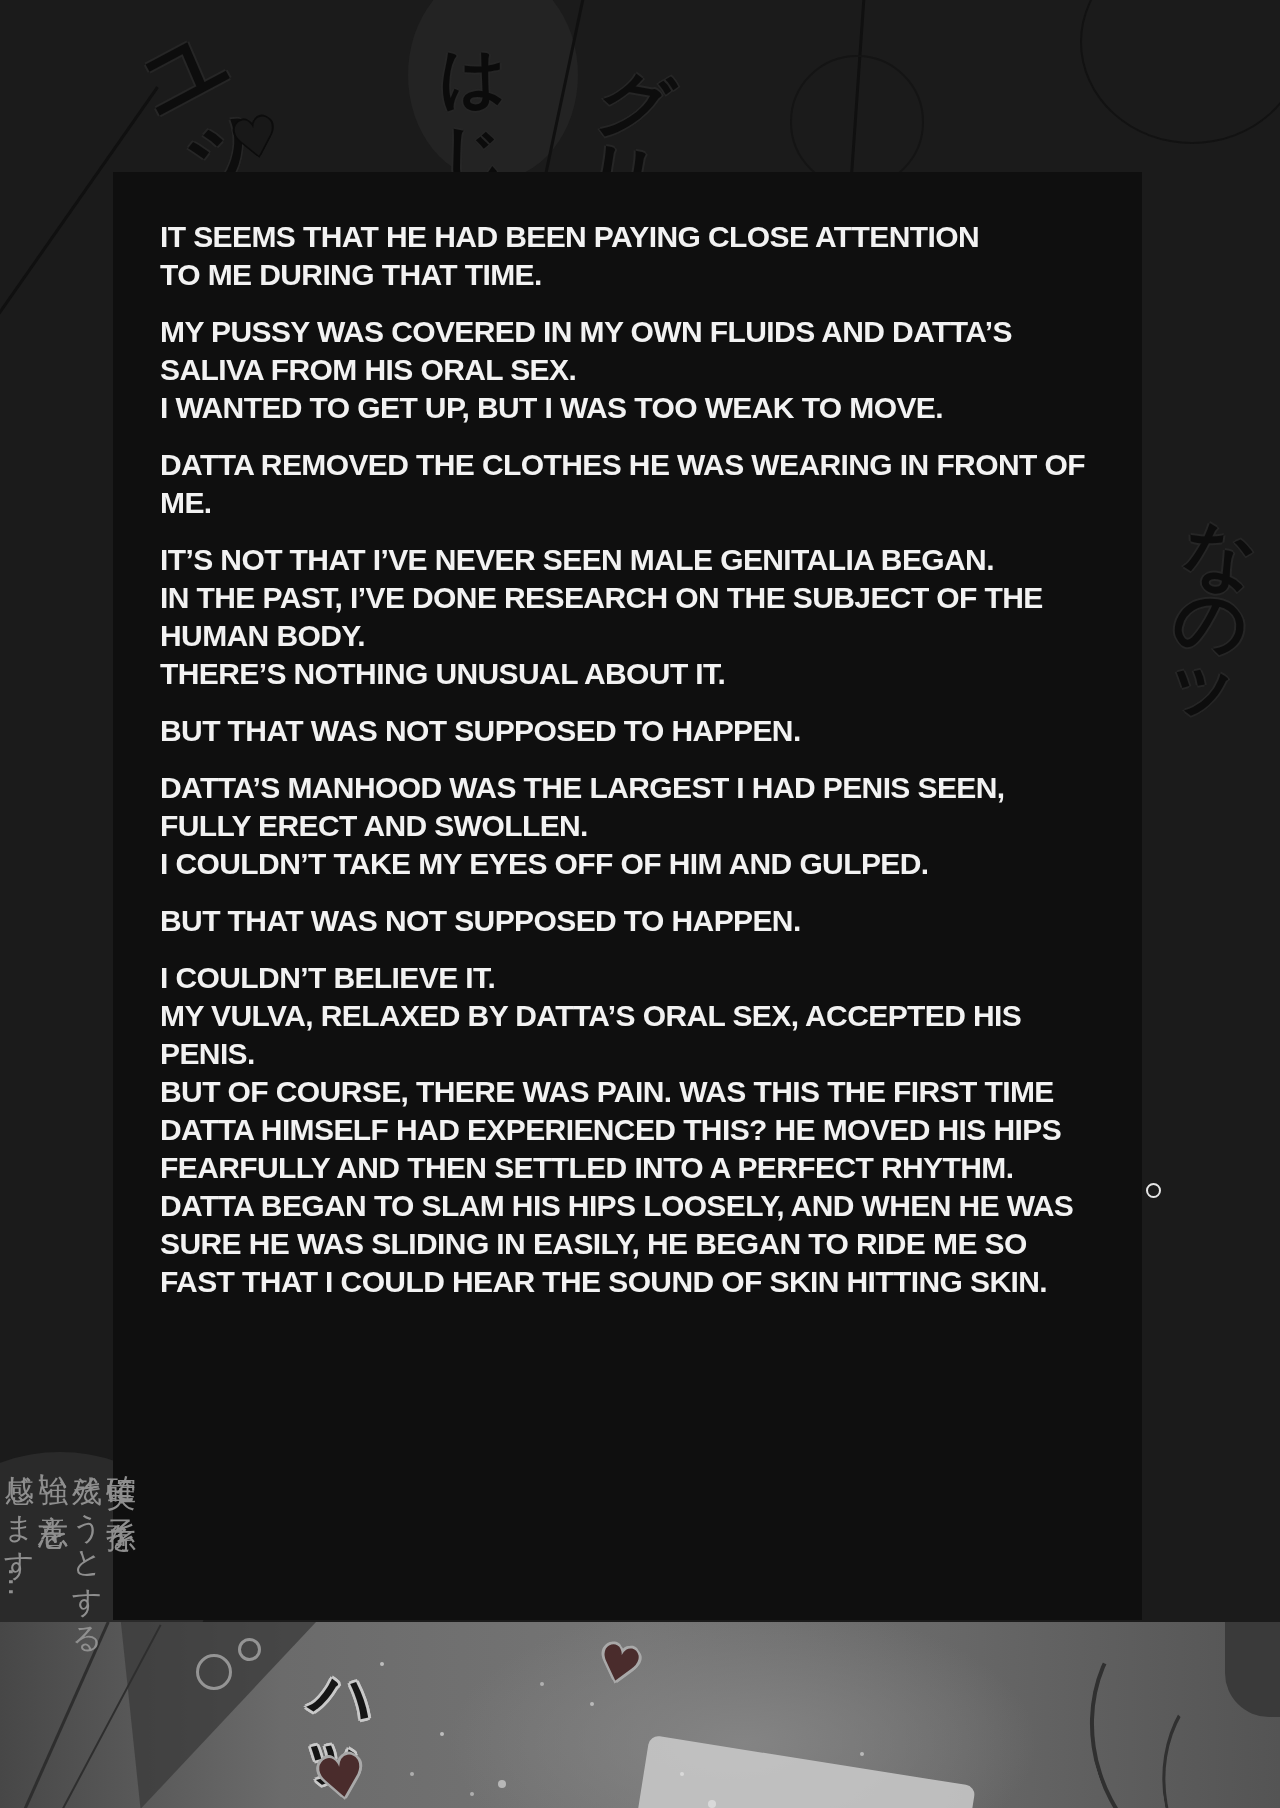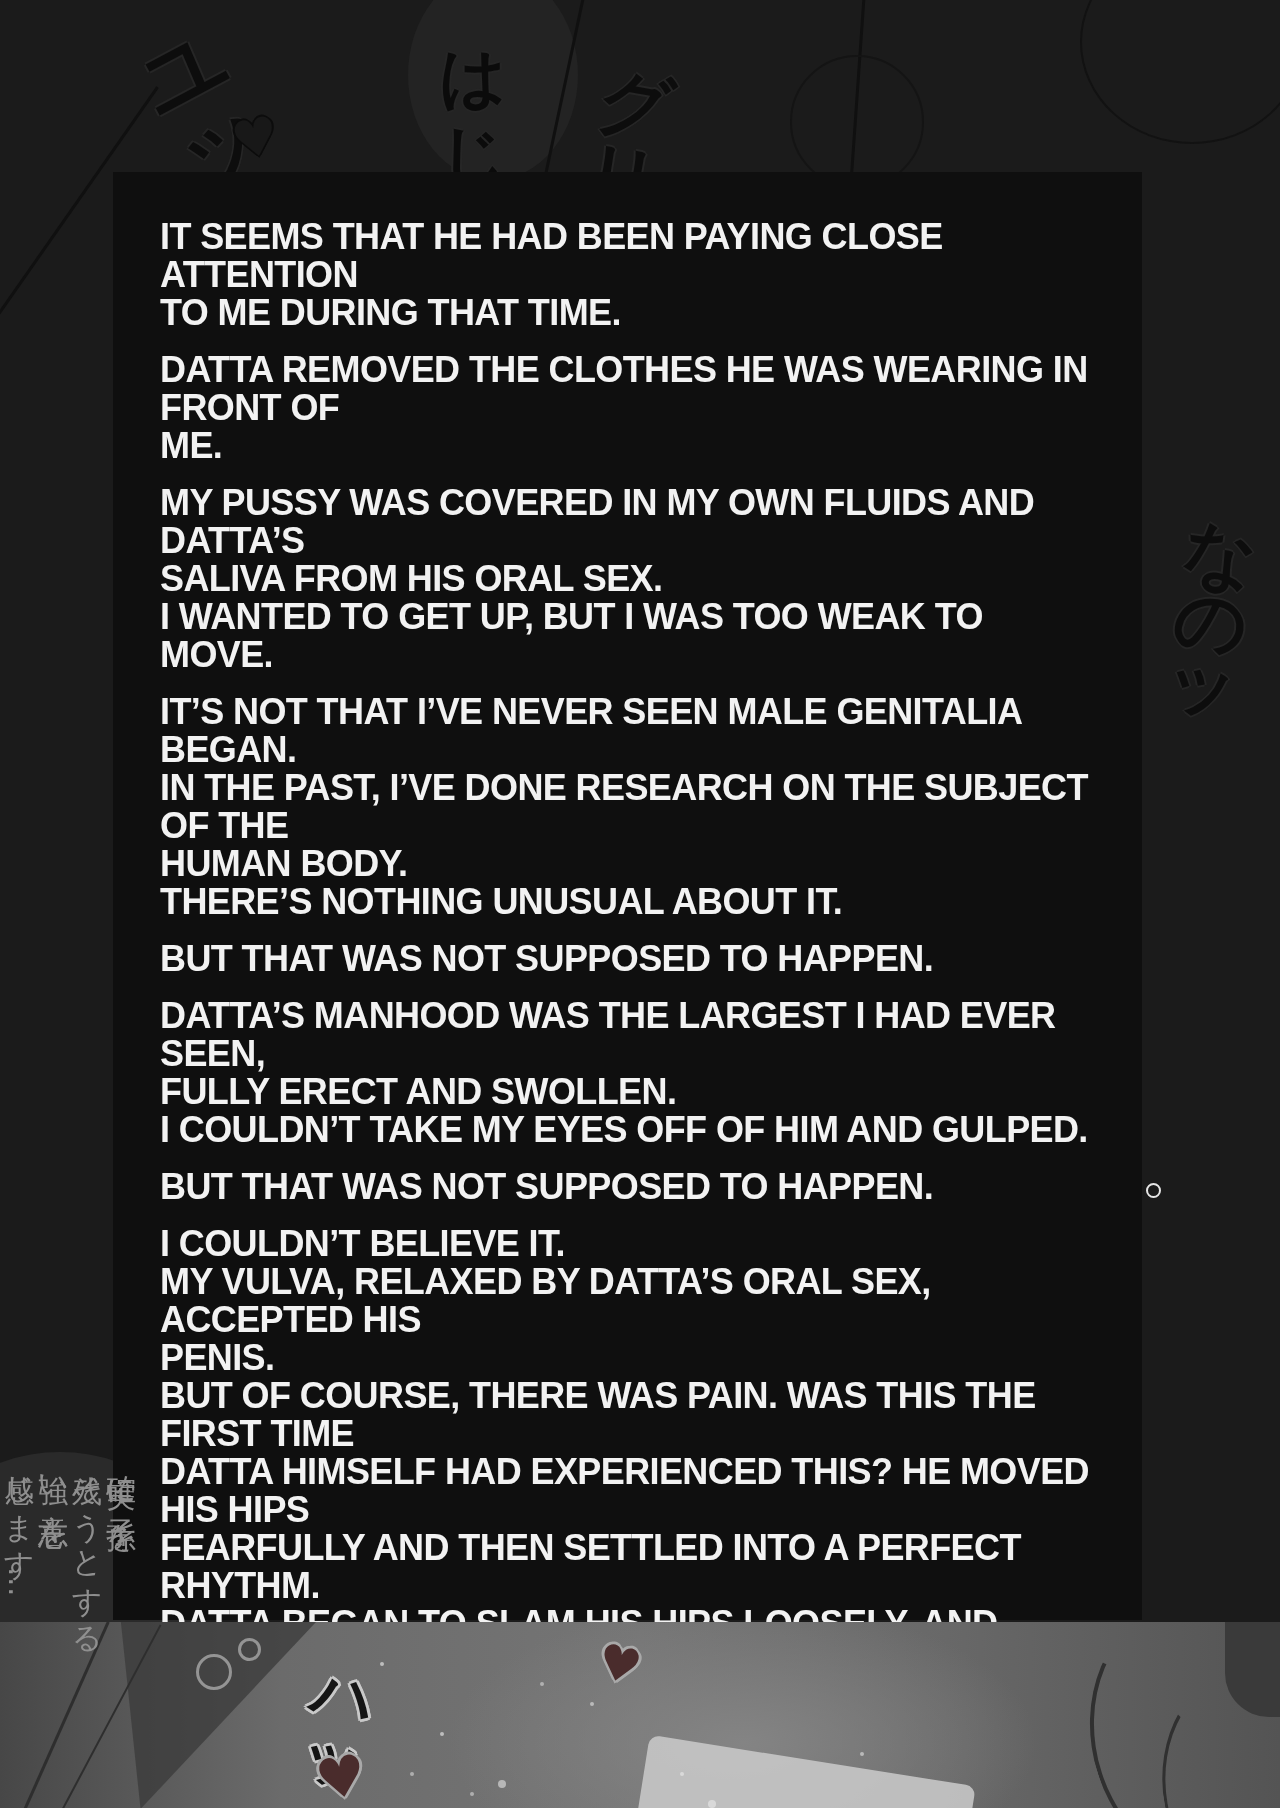--- a/index.html
+++ b/index.html
@@ -20,21 +20,21 @@
   .bg-arc{border:2px solid #141414;border-radius:50%;background:transparent;}
 
   
   .panel{
     left:113px;top:172px;width:1029px;height:1448px;background:#0f0f0f;
     box-sizing:border-box;padding:46px 46px 0 47px;z-index:2;
   }
   .para{
     margin:0 0 19px 0;
     font-family:"Liberation Sans",sans-serif;font-weight:700;
-    font-size:36px;line-height:38px;letter-spacing:-0.6px;
+    font-size:30px;line-height:38px;letter-spacing:-0.6px;
     color:#f2f2f2;white-space:pre-line;
   }
 
   
   .sfx-right{right:26px;top:470px;font-size:72px;line-height:76px;transform:rotate(8deg);z-index:1;}
 
   
   .circle-mark{
     left:1146px;top:1183px;width:11px;height:11px;border:2px solid #e6e6e6;
     border-radius:50%;z-index:1;
@@ -107,31 +107,31 @@
 <div class="abs sfx-dark" style="left:438px;top:6px;font-size:66px;line-height:70px;color:#0b0b0b;">はじめ</div>
 <div class="abs sfx-dark" style="left:592px;top:12px;font-size:74px;line-height:78px;transform:rotate(10deg);">グリッ</div>
 
 <div class="abs sfx-dark sfx-right">なのッ</div>
 
 <div class="abs circle-mark"></div>
 
 <div class="abs panel">
   <p class="para">IT SEEMS THAT HE HAD BEEN PAYING CLOSE ATTENTION
 TO ME DURING THAT TIME.</p>
-  <p class="para">DATTA REMOVED THE CLOTHES HE WAS WEARING IN FRONT OF
-ME.</p>
   <p class="para">MY PUSSY WAS COVERED IN MY OWN FLUIDS AND DATTA’S
 SALIVA FROM HIS ORAL SEX.
 I WANTED TO GET UP, BUT I WAS TOO WEAK TO MOVE.</p>
+  <p class="para">DATTA REMOVED THE CLOTHES HE WAS WEARING IN FRONT OF
+ME.</p>
   <p class="para">IT’S NOT THAT I’VE NEVER SEEN MALE GENITALIA BEGAN.
 IN THE PAST, I’VE DONE RESEARCH ON THE SUBJECT OF THE
 HUMAN BODY.
 THERE’S NOTHING UNUSUAL ABOUT IT.</p>
   <p class="para">BUT THAT WAS NOT SUPPOSED TO HAPPEN.</p>
-  <p class="para">DATTA’S MANHOOD WAS THE LARGEST I HAD EVER SEEN,
+  <p class="para">DATTA’S MANHOOD WAS THE LARGEST I HAD PENIS SEEN,
 FULLY ERECT AND SWOLLEN.
 I COULDN’T TAKE MY EYES OFF OF HIM AND GULPED.</p>
   <p class="para">BUT THAT WAS NOT SUPPOSED TO HAPPEN.</p>
   <p class="para">I COULDN’T BELIEVE IT.
 MY VULVA, RELAXED BY DATTA’S ORAL SEX, ACCEPTED HIS
 PENIS.
 BUT OF COURSE, THERE WAS PAIN. WAS THIS THE FIRST TIME
 DATTA HIMSELF HAD EXPERIENCED THIS? HE MOVED HIS HIPS
 FEARFULLY AND THEN SETTLED INTO A PERFECT RHYTHM.
 DATTA BEGAN TO SLAM HIS HIPS LOOSELY, AND WHEN HE WAS

